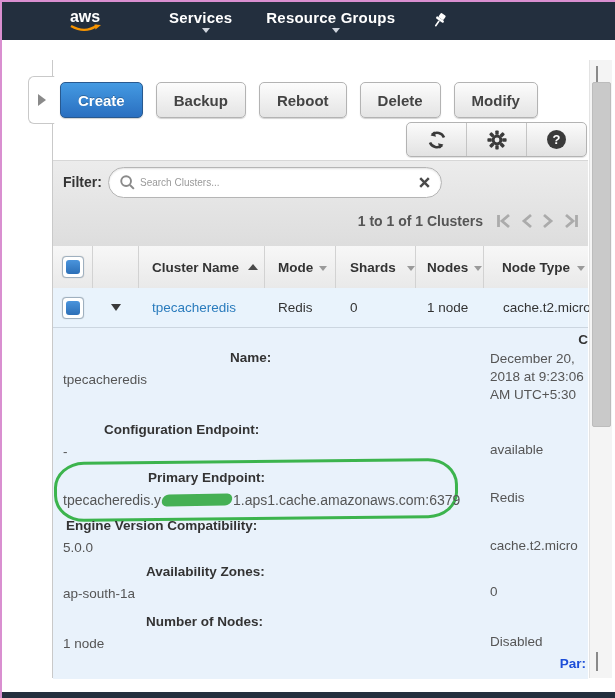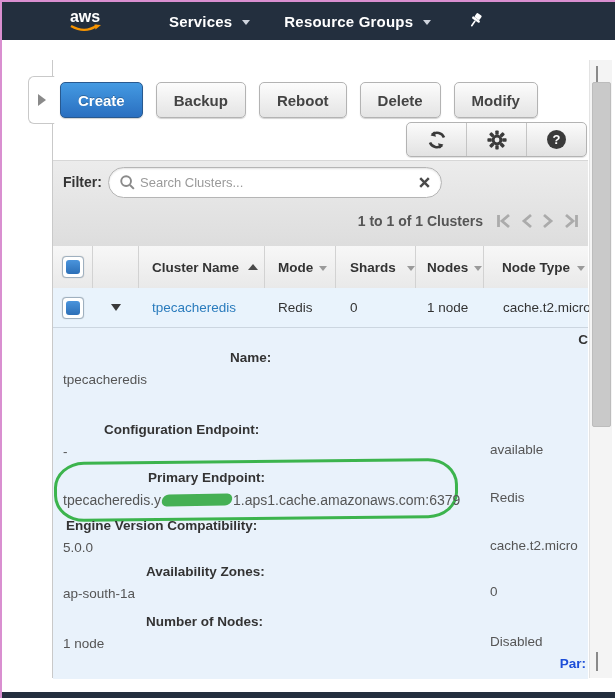--- a/index.html
+++ b/index.html
@@ -7,21 +7,21 @@
           font-family:"Liberation Sans",sans-serif;}
 
   
   .pink-left{position:absolute;left:0;top:0;width:2px;height:698px;background:#d98fd0;z-index:60;}
   .pink-top{position:absolute;left:0;top:0;width:615px;height:2px;background:#d98fd0;z-index:60;}
 
   
   .nav{position:absolute;left:2px;top:2px;width:613px;height:38px;background:#232f3e;
        display:flex;align-items:center;color:#fff;}
   .nav-logo{margin-left:62px;display:flex;align-items:center;}
-  .nav-item{display:flex;align-items:center;font-weight:bold;font-size:15px;color:#fff;cursor:pointer;}
+  .nav-item{display:flex;align-items:center;font-weight:bold;font-size:15px;color:#fff;cursor:pointer;flex-direction:column;}
   .nav-item .label{letter-spacing:.2px;}
   .nav-caret{width:0;height:0;border-left:4.5px solid transparent;border-right:4.5px solid transparent;
              border-top:5px solid #cfd4dd;margin-left:10px;margin-top:2px;}
   .nav-services{margin-left:63px;}
   .nav-rg{margin-left:34px;}
   .nav-pin{margin-left:36px;}
 
   
   .divider{position:absolute;left:52px;top:60px;width:1px;height:618px;background:#c9c9c9;}
   .collapse-tab{position:absolute;left:28px;top:76px;width:25px;height:46px;background:#fff;
@@ -50,21 +50,21 @@
        font-weight:bold;font-size:13px;display:flex;align-items:center;justify-content:center;}
 
   
   .filter-bar{position:absolute;left:53px;top:160px;width:535px;height:86px;
        background:linear-gradient(#ececec,#dddddd);border-top:1px solid #d7d7d7;
        border-bottom:1px solid #c9c9c9;}
   .filter-label{position:absolute;left:10px;top:13px;font-weight:bold;font-size:14px;color:#333;}
   .search-box{position:absolute;left:55px;top:6px;width:332px;height:29px;background:#fff;
        border:1px solid #b5b5b5;border-radius:16px;display:flex;align-items:center;
        box-shadow:inset 0 1px 2px rgba(0,0,0,.12);}
-  .search-box input{border:none;outline:none;flex:1;font-size:13px;color:#555;background:transparent;
+  .search-box input{border:none;outline:none;flex:1;font-size:10px;color:#555;background:transparent;
        padding:0 4px;font-family:"Liberation Sans",sans-serif;}
   .search-box input::placeholder{color:#9a9a9a;}
   .search-icon-wrap{margin-left:10px;display:flex;}
   .search-clear{margin-right:9px;display:flex;cursor:pointer;}
   .pagination{position:absolute;right:8px;top:52px;display:flex;align-items:center;gap:7px;}
   .pag-text{font-weight:bold;font-size:14px;color:#555;margin-right:5px;}
   .pag-btn{display:flex;align-items:center;cursor:pointer;}
 
   
   .table-header{position:absolute;left:53px;top:246px;width:535px;height:42px;
@@ -290,20 +290,21 @@
     <div class="td col-nodes">1 node</div>
     <div class="td col-type">cache.t2.micro</div>
   </div>
 
   <div class="details">
     <span class="partial-c">C</span>
 
     <div class="drow" style="top:22px;">
       <span class="dlabel" style="left:177px;">Name:</span>
       <span class="dvalue">tpecacheredis</span>
+      <span class="dright" style="top:0;">December 20, 2018 at 9:23:06 AM UTC+5:30</span>
     </div>
 
     <div class="drow" style="top:94px;">
       <span class="dlabel" style="left:51px;">Configuration Endpoint:</span>
       <span class="dvalue">-</span>
       <span class="dright" style="top:19px;">available</span>
     </div>
 
     <div class="drow" style="top:142px;">
       <span class="annot-oval"></span>

